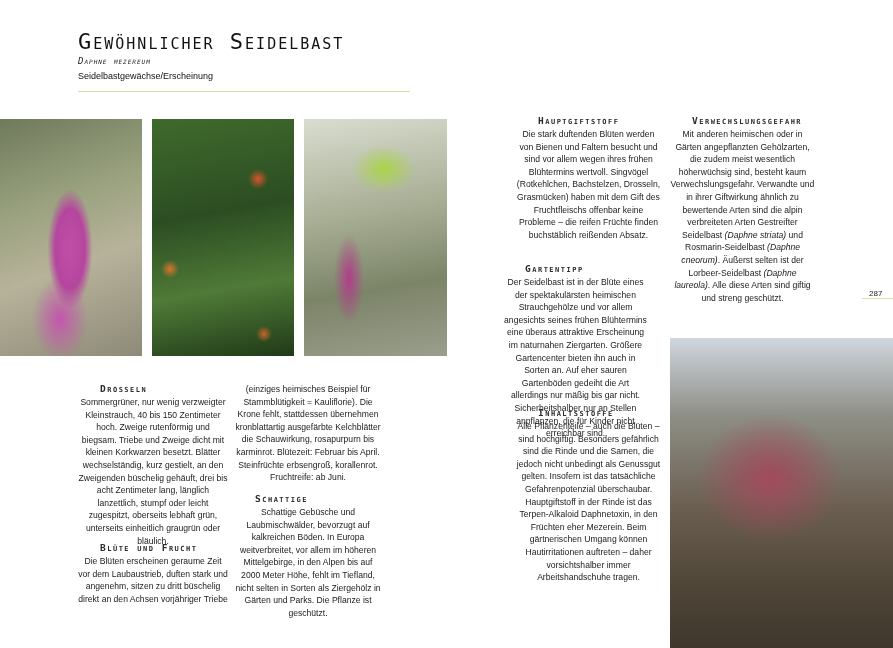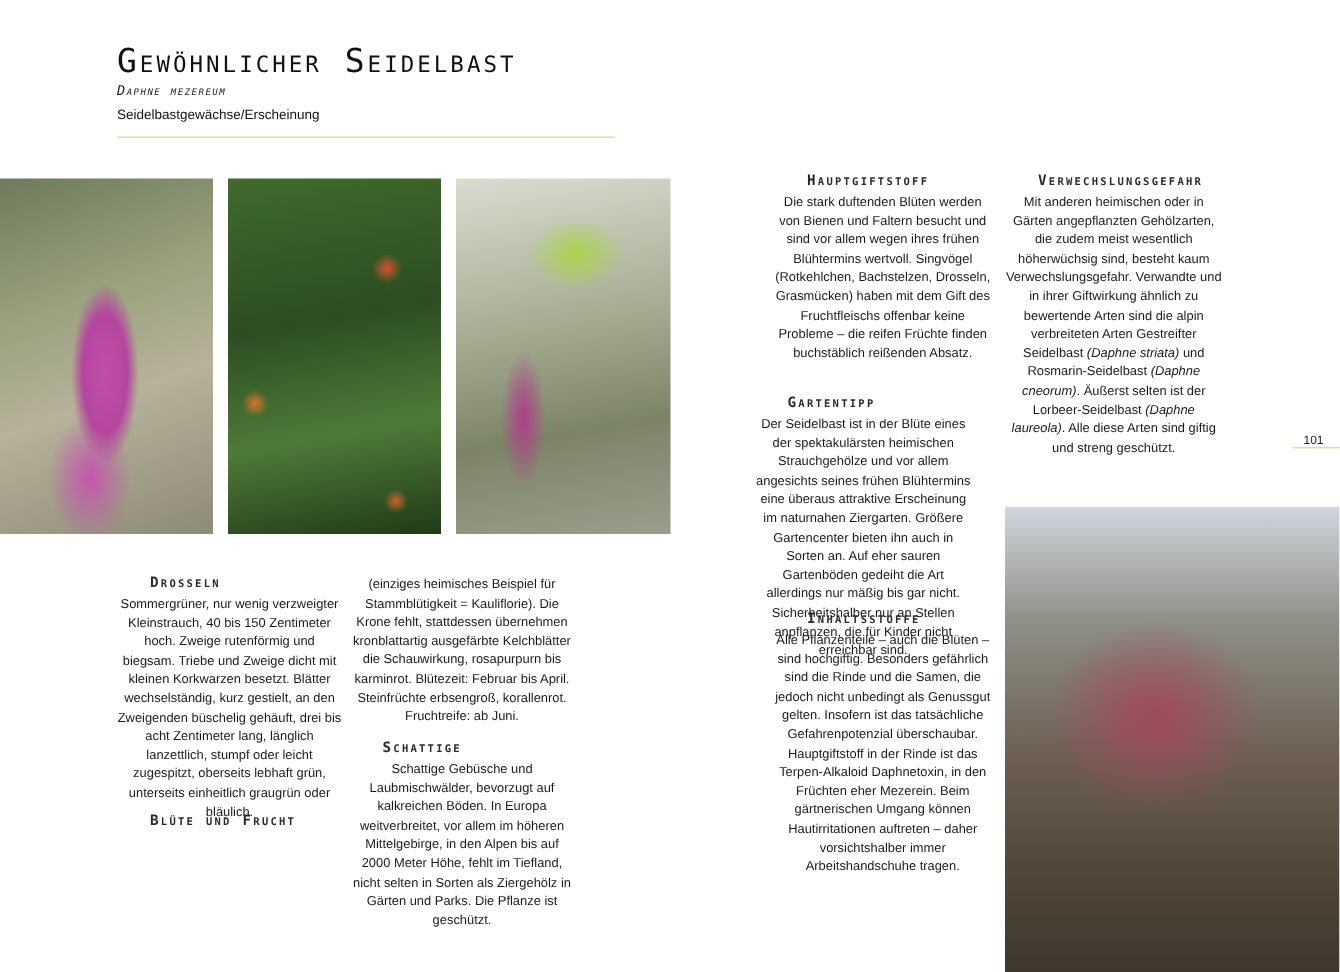--- a/index.html
+++ b/index.html
@@ -54,20 +54,21 @@
 <div class="abs photo ph3"></div>
 <div class="abs photo ph4"></div>
 
 <div class="section s-aussehen">
   <h3>Drosseln</h3>
   <p>Sommergrüner, nur wenig verzweigter Kleinstrauch, 40 bis 150 Zentimeter hoch. Zweige rutenförmig und biegsam. Triebe und Zweige dicht mit kleinen Korkwarzen besetzt. Blätter wechselständig, kurz gestielt, an den Zweigenden büschelig gehäuft, drei bis acht Zentimeter lang, länglich lanzettlich, stumpf oder leicht zugespitzt, oberseits lebhaft grün, unterseits einheitlich graugrün oder bläulich.</p>
 </div>
 
 <div class="section s-bluete">
   <h3>Blüte und Frucht</h3>
+  <p>Die Blüten erscheinen geraume Zeit vor dem Laubaustrieb, duften stark und angenehm, sitzen zu dritt büschelig direkt an den Achsen vorjähriger Triebe</p>
 </div>
 
 <div class="section s-bluete-cont">
   <p>(einziges heimisches Beispiel für Stammblütigkeit = Kauliflorie). Die Krone fehlt, stattdessen übernehmen kronblattartig ausgefärbte Kelchblätter die Schauwirkung, rosapurpurn bis karminrot. Blütezeit: Februar bis April. Steinfrüchte erbsengroß, korallenrot. Fruchtreife: ab Juni.</p>
 </div>
 
 <div class="section s-vorkommen">
   <h3>Schattige</h3>
   <p>Schattige Gebüsche und Laubmischwälder, bevorzugt auf kalkreichen Böden. In Europa weitverbreitet, vor allem im höheren Mittelgebirge, in den Alpen bis auf 2000 Meter Höhe, fehlt im Tiefland, nicht selten in Sorten als Ziergehölz in Gärten und Parks. Die Pflanze ist geschützt.</p>
 </div>
@@ -85,14 +86,14 @@
 <div class="section s-inhalt">
   <h3>Inhaltsstoffe</h3>
   <p>Alle Pflanzenteile – auch die Blüten – sind hochgiftig. Besonders gefährlich sind die Rinde und die Samen, die jedoch nicht unbedingt als Genussgut gelten. Insofern ist das tatsächliche Gefahrenpotenzial überschaubar. Hauptgiftstoff in der Rinde ist das Terpen-Alkaloid Daphnetoxin, in den Früchten eher Mezerein. Beim gärtnerischen Umgang können Hautirritationen auftreten – daher vorsichtshalber immer Arbeitshandschuhe tragen.</p>
 </div>
 
 <div class="section s-verw">
   <h3>Verwechslungsgefahr</h3>
   <p><span>Mit anderen heimischen oder in Gärten angepflanzten Gehölzarten, die zudem meist wesentlich höherwüchsig sind, besteht kaum Verwechslungsgefahr. Verwandte und in ihrer Giftwirkung ähnlich zu bewertende Arten sind die alpin verbreiteten Arten Gestreifter Seidelbast </span><i>(Daphne striata)</i><span> und Rosmarin-Seidelbast </span><i>(Daphne cneorum)</i><span>. Äußerst selten ist der Lorbeer-Seidelbast </span><i>(Daphne laureola)</i><span>. Alle diese Arten sind giftig und streng geschützt.</span></p>
 </div>
 
-<div class="abs pagenum">101</div>
+<div class="abs pagenum">287</div>
 <div class="abs pagerule"></div>
 
 </body></html>

